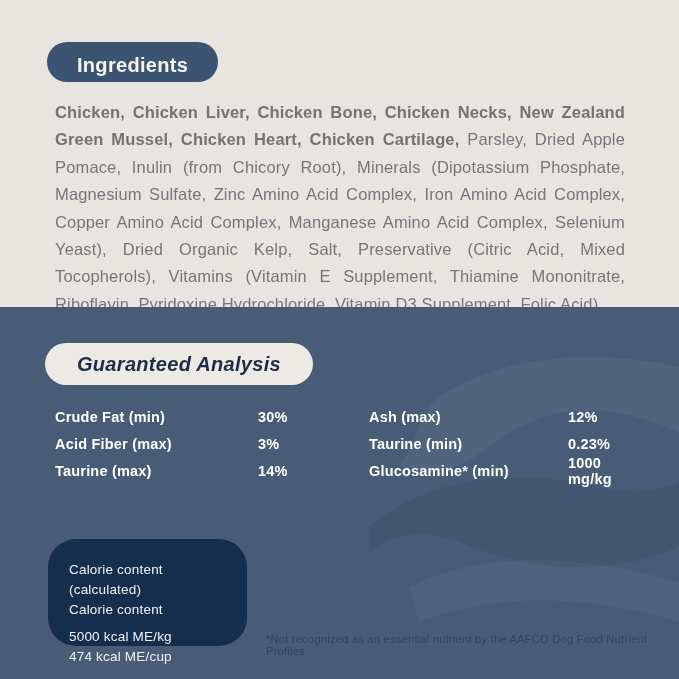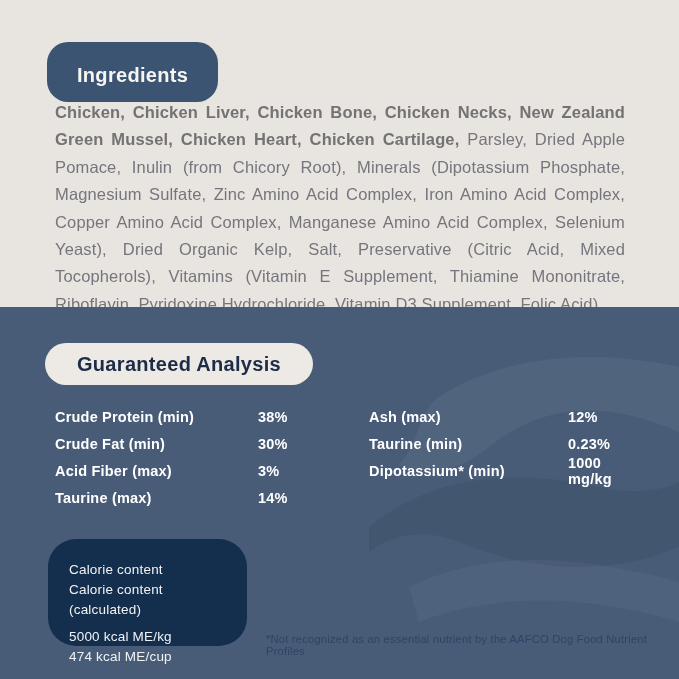--- a/index.html
+++ b/index.html
@@ -11,21 +11,21 @@
     -webkit-font-smoothing:antialiased;
   }
   
   .top-section{
     position:absolute;left:0;top:0;width:679px;height:307px;
     background:#e8e4df;
   }
   .ingredients-pill{
     position:absolute;left:47px;top:42px;
     height:36px;line-height:42px;
-    padding:12px 30px;
+    padding:2px 30px;
     background:#3b5472;
     border-radius:21px;
     color:#f7f5f2;
     font-size:20px;font-weight:bold;
     letter-spacing:0.3px;
   }
   .ingredients-text{
     position:absolute;left:55px;top:99px;width:570px;
     font-size:16.5px;line-height:27.4px;
     text-align:justify;
@@ -46,20 +46,21 @@
   }
   .ga-pill{
     position:absolute;left:45px;top:36px;
     height:42px;line-height:42px;
     padding:0 32px;
     background:#edeae5;
     border-radius:22px;
     color:#1d2c47;
     font-size:20px;font-weight:bold;
     letter-spacing:0.3px;
+    font-style:italic;
   }
   .ga-table{
     position:absolute;left:55px;top:96px;width:575px;
   }
   .ga-col{
     position:absolute;top:0;
   }
   .ga-col.left{left:0;width:290px;}
   .ga-col.right{left:314px;width:272px;}
   .ga-row{
@@ -115,24 +116,20 @@
       <path d="M40,250 C110,215 200,215 310,245 L310,285 C210,255 120,258 50,285 Z" fill="#ffffff" opacity="0.04"></path>
     </svg>
 
     <div class="ga-pill">
       <span>Guaranteed Analysis</span>
     </div>
 
     <div class="ga-table">
       <div class="ga-col left">
         <div class="ga-row">
-          <span class="ga-label">Crude Protein (min)</span>
-          <span class="ga-value">38%</span>
-        </div>
-        <div class="ga-row">
           <span class="ga-label">Crude Fat (min)</span>
           <span class="ga-value">30%</span>
         </div>
         <div class="ga-row">
           <span class="ga-label">Acid Fiber (max)</span>
           <span class="ga-value">3%</span>
         </div>
         <div class="ga-row">
           <span class="ga-label">Taurine (max)</span>
           <span class="ga-value">14%</span>
@@ -141,30 +138,30 @@
       <div class="ga-col right">
         <div class="ga-row">
           <span class="ga-label">Ash (max)</span>
           <span class="ga-value">12%</span>
         </div>
         <div class="ga-row">
           <span class="ga-label">Taurine (min)</span>
           <span class="ga-value">0.23%</span>
         </div>
         <div class="ga-row">
-          <span class="ga-label">Dipotassium* (min)</span>
+          <span class="ga-label">Glucosamine* (min)</span>
           <span class="ga-value">1000 mg/kg</span>
         </div>
       </div>
     </div>
 
     <div class="calorie-box">
       <div class="cal-group1">
+        <div class="cal-line">Calorie content (calculated)</div>
         <div class="cal-line">Calorie content</div>
-        <div class="cal-line">Calorie content (calculated)</div>
       </div>
       <div class="cal-group2">
         <div class="cal-line">5000 kcal ME/kg</div>
         <div class="cal-line">474 kcal ME/cup</div>
       </div>
     </div>
 
     <div class="footnote">*Not recognized as an essential nutrient by the AAFCO Dog Food Nutrient Profiles</div>
 
   </div>

